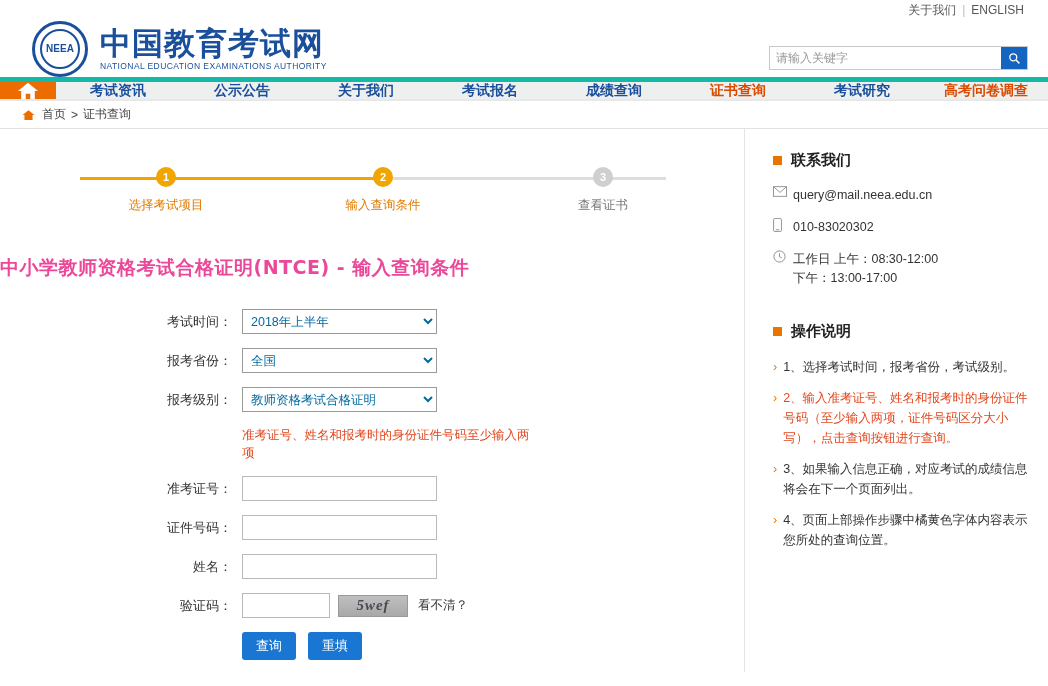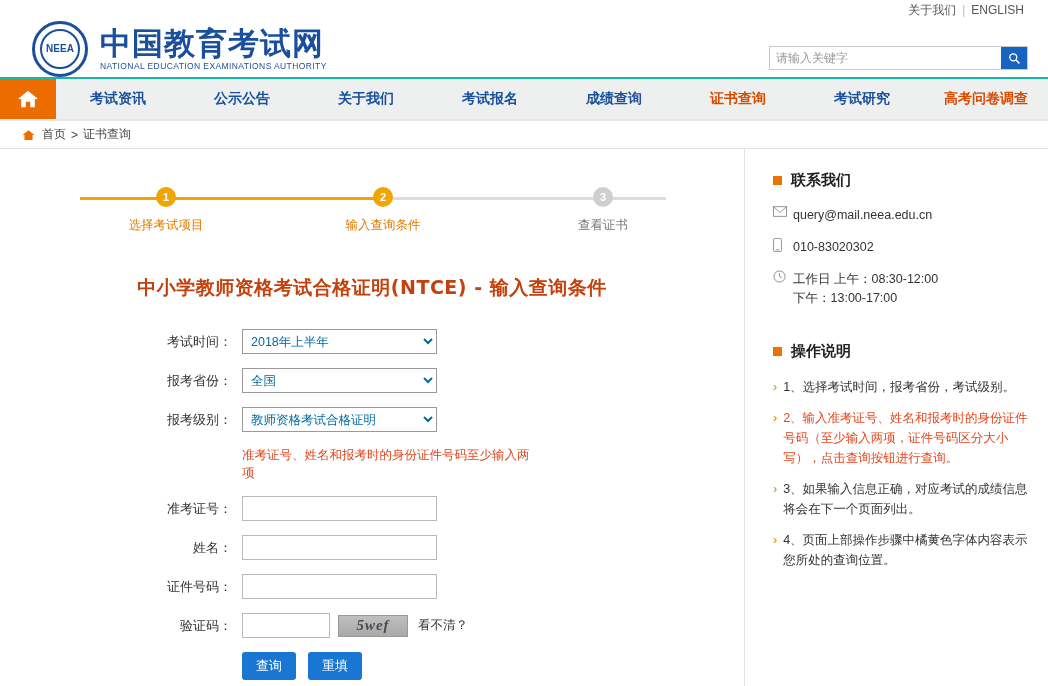--- a/index.html
+++ b/index.html
@@ -60,22 +60,22 @@
     font-size:12px; color:#333; font-family:"Liberation Sans", sans-serif;
   }
   .search-box input::placeholder { color:#999; }
   .search-btn {
     width:26px; height:22px; background:#1565c0; border:0;
     color:#fff; cursor:pointer; display:flex; align-items:center; justify-content:center;
   }
   .search-btn svg { display:block; }
   
   .nav {
-    display:flex; height:44px; background:#eef0ef;
-    border-top:2px solid #14b8a6; border-bottom:2px solid #e8e8e8;
+    display:flex; height:24px; background:#eef0ef;
+    border-top:5px solid #14b8a6; border-bottom:2px solid #e8e8e8;
   }
   .nav .home {
     width:56px; background:#ed6c00; display:flex; align-items:center; justify-content:center;
   }
   .nav .home svg { display:block; }
   .nav a {
     flex:1; display:flex; align-items:center; justify-content:center;
     font-size:14px; color:#1a4f9c; text-decoration:none; font-weight:bold;
   }
   .nav a.hl { color:#d94b00; }
@@ -110,21 +110,21 @@
     text-align:center; font-weight:bold;
   }
   .step.todo .dot { background:#cfcfcf; }
   .step .lbl { margin-top:10px; font-size:12.5px; color:#e07b00; }
   .step.todo .lbl { color:#777; }
   .step.s1 { left:56px; }
   .step.s2 { left:273px; }
   .step.s3 { left:493px; }
   
   .form-title {
-    text-align:center; font-size:19px; color:#c2410c; font-weight:bold;
+    text-align:left; font-size:19px; color:#ec4899; font-weight:bold;
     margin-top:32px; letter-spacing:0.5px;
     font-family:"DejaVu Sans", sans-serif;
   }
   
   .form { margin-top:28px; padding-left:150px; }
   .row { display:flex; align-items:center; margin-bottom:14px; }
   .row .lab {
     width:82px; text-align:right; font-size:13px; color:#333; margin-right:10px;
   }
   select.fld {
@@ -277,26 +277,26 @@
       </div>
 
       <div class="warn">准考证号、姓名和报考时的身份证件号码至少输入两项</div>
 
       <div class="row">
         <div class="lab">准考证号：</div>
         <input class="fld" type="text" placeholder="" style="">
       </div>
 
       <div class="row">
+        <div class="lab">证件号码：</div>
+        <input class="fld" type="text" placeholder="" style="">
+      </div>
+
+      <div class="row">
         <div class="lab">姓名：</div>
-        <input class="fld" type="text" placeholder="" style="">
-      </div>
-
-      <div class="row">
-        <div class="lab">证件号码：</div>
         <input class="fld" type="text" placeholder="" style="">
       </div>
 
       <div class="row">
         <div class="lab">验证码：</div>
         <input class="fld cap-input" type="text" style="">
         <span class="cap-img">5wef</span>
         <a href="#" class="cap-link">看不清？</a>
       </div>
 

